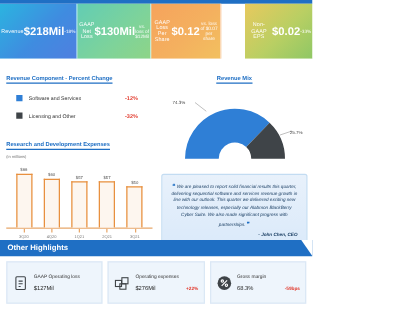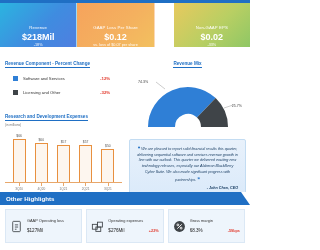--- a/index.html
+++ b/index.html
@@ -12,23 +12,23 @@
     position:relative;
   }
   .page { position:relative; width:250px; height:250px; }
 
   
   .top-rule { height:3px; background:#1f6fc4; width:100%; }
 
   
   .kpi-row { display:flex; height:44px; width:100%; }
   .kpi {
-    flex:1; display:flex; flex-direction:column;
-    align-items:center; justify-content:flex-end;
-    color:#fff; text-align:center; padding:0 1px;
+    flex:1; display:flex; flex-direction:row;
+    align-items:center; justify-content:center;
+    color:#fff; text-align:center; padding:10px 1px;
     border-right:1px solid rgba(255,255,255,.55);
   }
   .kpi:last-child { border-right:none;margin-left:19px; }
   .kpi-label { font-size:4.3px; letter-spacing:.1px; line-height:1.1; opacity:.97; }
   .kpi-value { font-size:9px; font-weight:bold; line-height:1.35; }
   .kpi-sub { font-size:3.8px; opacity:.95; line-height:1.1; }
 
   .kpi-1 { background:linear-gradient(135deg,#2bb4e0 0%,#3f8ce0 55%,#4f7fe0 100%); }
   .kpi-2 { background:linear-gradient(135deg,#62cdb4 0%,#7ed39a 60%,#8ed487 100%); }
   .kpi-3 { background:linear-gradient(135deg,#f6a35c 0%,#f4b05f 55%,#f2c05f 100%); }
@@ -124,20 +124,25 @@
 
 <div class="page">
 
   <div class="top-rule"></div>
 
   <div class="kpi-row">
     <div class="kpi kpi-1">
       <div class="kpi-label">Revenue</div>
       <div class="kpi-value">$218Mil</div>
       <div class="kpi-sub">-18%</div>
+    </div>
+    <div class="kpi kpi-2">
+      <div class="kpi-label">GAAP Net Loss</div>
+      <div class="kpi-value">$130Mil</div>
+      <div class="kpi-sub">vs. loss of $12Mil</div>
     </div>
     <div class="kpi kpi-3">
       <div class="kpi-label">GAAP Loss Per Share</div>
       <div class="kpi-value">$0.12</div>
       <div class="kpi-sub">vs. loss of $0.07 per share</div>
     </div>
     <div class="kpi kpi-4">
       <div class="kpi-label">Non-GAAP EPS</div>
       <div class="kpi-value">$0.02</div>
       <div class="kpi-sub">-33%</div>

